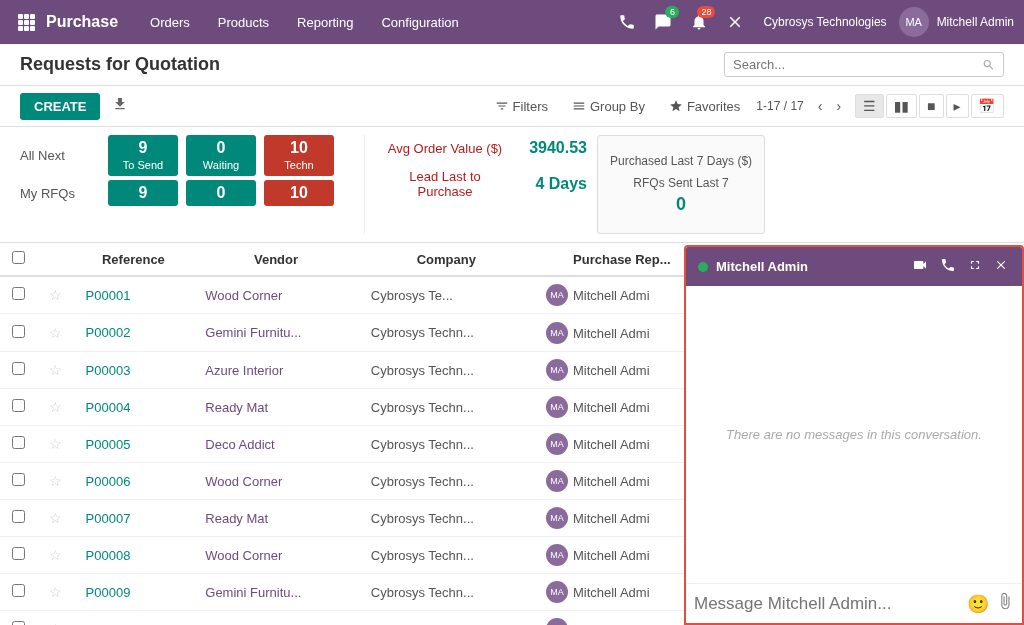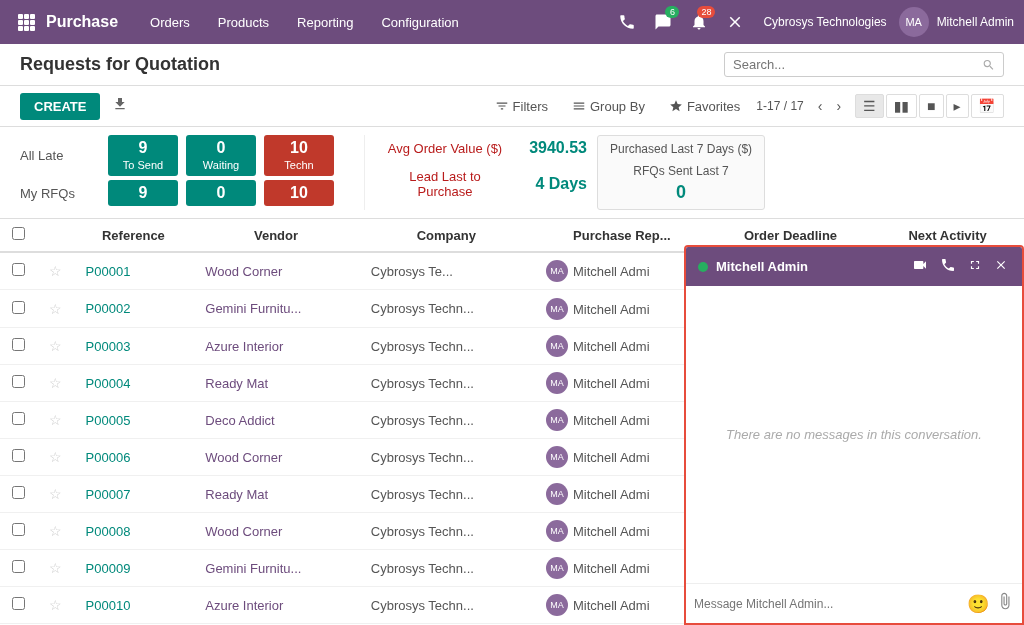--- a/index.html
+++ b/index.html
@@ -158,21 +158,21 @@
       align-items: center;
       gap: 12px;
       padding: 4px 0;
     }
     .metric-label { color: #b91c1c; font-size: 13px; text-align: center; width: 120px; }
     .metric-value { color: #00897b; font-size: 16px; font-weight: bold; text-align: right; min-width: 70px; }
 
     .stats-right {
       border: 1px solid #ddd;
       border-radius: 3px;
-      padding: 6px 12px;
+      padding: 18px 12px;
       margin-left: 10px;
       background: #fafafa;
       min-width: 140px;
     }
     .stats-right .sr-label { color: #555; font-size: 12px; text-align: center; margin-bottom: 4px; }
     .stats-right .sr-value { color: #00897b; font-size: 18px; font-weight: bold; text-align: center; }
 
     
     .table-container {
       background: white;
@@ -246,21 +246,21 @@
       padding: 8px;
       border-top: 1px solid #eee;
       display: flex;
       align-items: center;
       gap: 6px;
     }
     .chat-input {
       flex: 1;
       border: none;
       outline: none;
-      font-size: 12px;
+      font-size: 17px;
       color: #737373;
       background: transparent;
     }
     .chat-emoji-btn { background: none; border: none; cursor: pointer; font-size: 18px; color: #888; }
     .chat-attach-btn { background: none; border: none; cursor: pointer; font-size: 18px; color: #888; }
 
     .main-content {
       height: calc(625px - 44px - 50px - 44px - 80px);
       overflow-y: auto;
     }
@@ -363,21 +363,21 @@
       <button class="view-btn">■</button>
       <button class="view-btn">▸</button>
       <button class="view-btn">📅</button>
     </div>
   </div>
 </div>
 
 <div class="stats-area">
   <div class="stats-left">
     <div class="stats-row">
-      <span class="stats-label">All Late</span>
+      <span class="stats-label">All Next</span>
       <div class="stat-box">
         <span class="stat-num">9</span>
         <span class="stat-sub">To Send</span>
       </div>
       <div class="stat-box">
         <span class="stat-num">0</span>
         <span class="stat-sub">Waiting</span>
       </div>
       <div class="stat-box late">
         <span class="stat-num">10</span>

